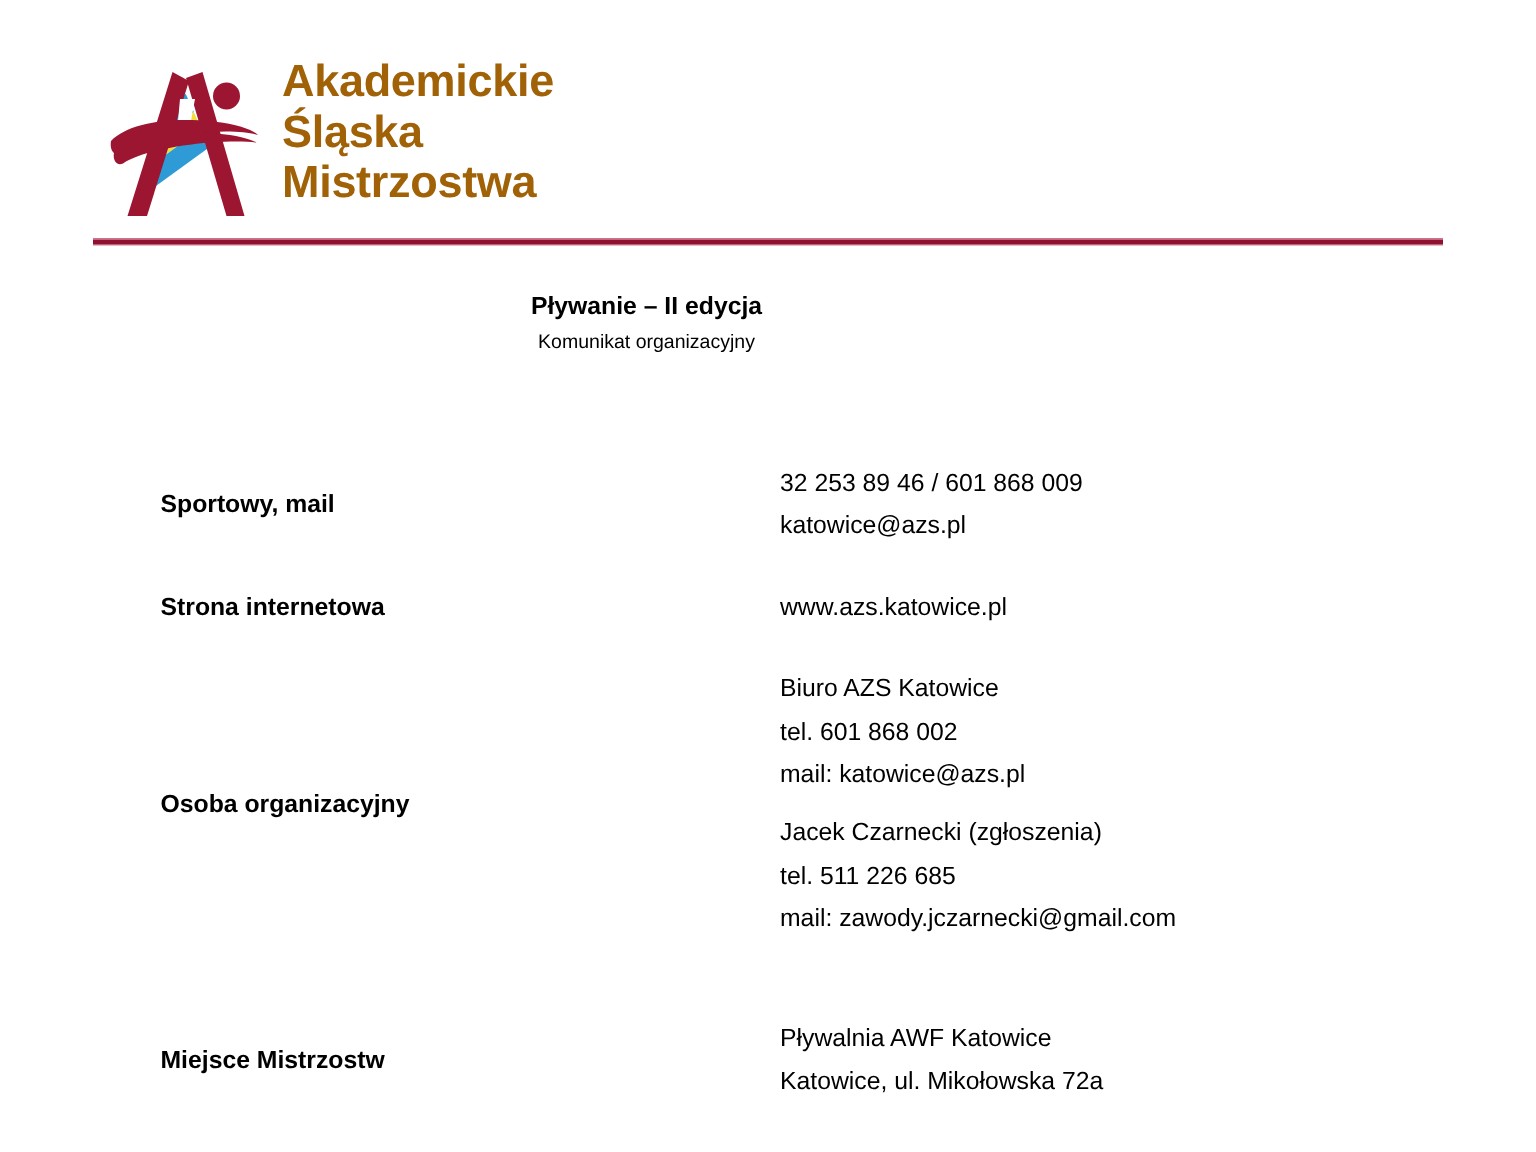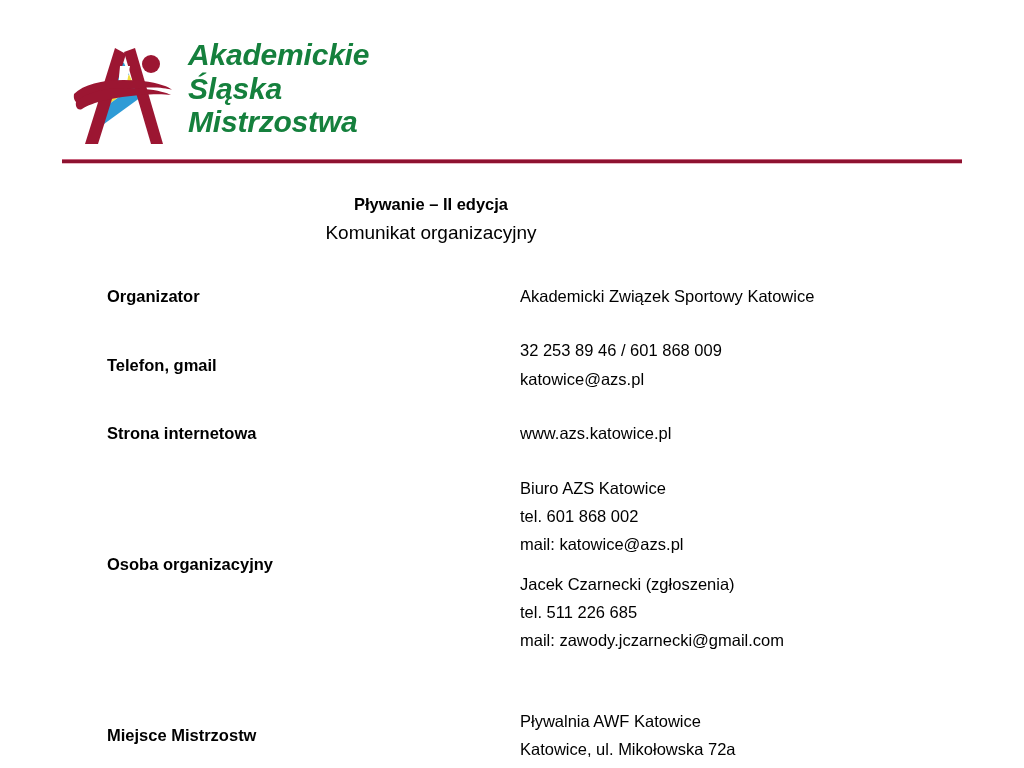--- a/index.html
+++ b/index.html
@@ -38,26 +38,25 @@
     display: block;
   }
   .logo-wordmark {
     margin-left: 8px;
     margin-top: 6px;
     display: flex;
     flex-direction: column;
     line-height: 1.12;
   }
   .logo-wordmark span {
-    color: #15803d;
+    color: #a16207;
     font-size: 30px;
     font-weight: bold;
     letter-spacing: -0.2px;
     white-space: nowrap;
-    font-style: italic;
   }
 
   .header-rule {
     position: absolute;
     left: 62px;
     top: 159px;
     width: 900px;
     height: 5px;
     background: #8E1230;
     border-top: 1px solid #C9657F;
@@ -72,21 +71,21 @@
     left: 0;
     width: 862px;
     text-align: center;
   }
   .title-main {
     font-size: 16.5px;
     font-weight: bold;
     line-height: 1.55;
   }
   .title-sub {
-    font-size: 19px;
+    font-size: 13px;
     font-weight: normal;
     line-height: 1.55;
   }
 
   
   .info-table {
     position: absolute;
     top: 282px;
     left: 107px;
     width: 830px;
@@ -163,32 +162,28 @@
   <div class="header-rule"></div>
 </div>
 
 <div class="title-block">
   <div class="title-main">Pływanie – II edycja</div>
   <div class="title-sub">Komunikat organizacyjny</div>
 </div>
 
 <table class="info-table">
   <tbody>
-    <tr>
-      <td class="col-label">Organizator</td>
-      <td class="col-value">Akademicki Związek Sportowy Katowice</td>
-    </tr>
-
-    <tr class="spacer-row">
-        <td></td>
-        <td></td>
-      </tr>
-
-    <tr>
-      <td class="col-label">Telefon, gmail</td>
+
+    <tr class="spacer-row">
+        <td></td>
+        <td></td>
+      </tr>
+
+    <tr>
+      <td class="col-label">Sportowy, mail</td>
       <td class="col-value">
         <span class="value-line">32 253 89 46 / 601 868 009</span>
         <span class="value-line">katowice@azs.pl</span>
       </td>
     </tr>
 
     <tr class="spacer-row">
         <td></td>
         <td></td>
       </tr>

